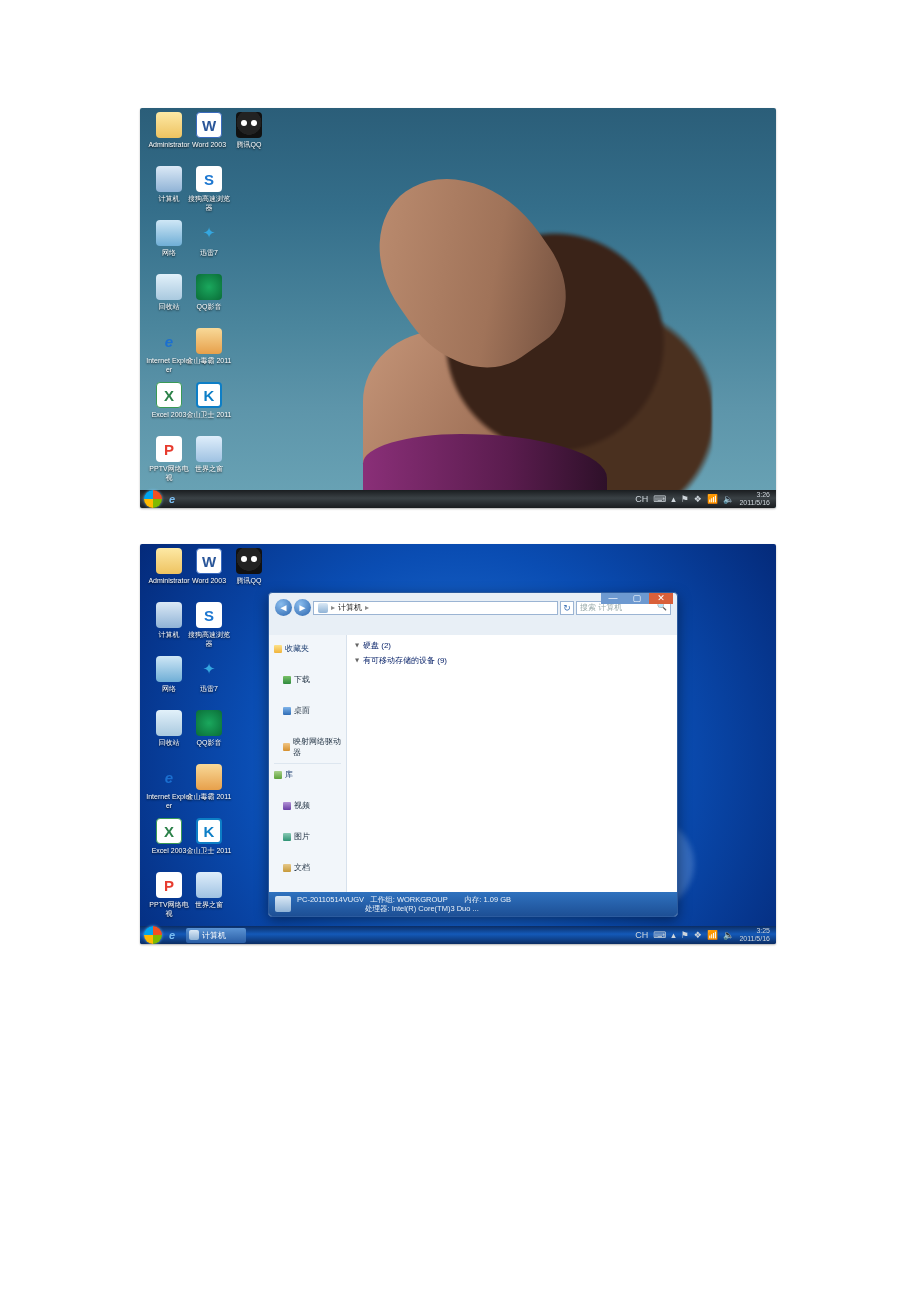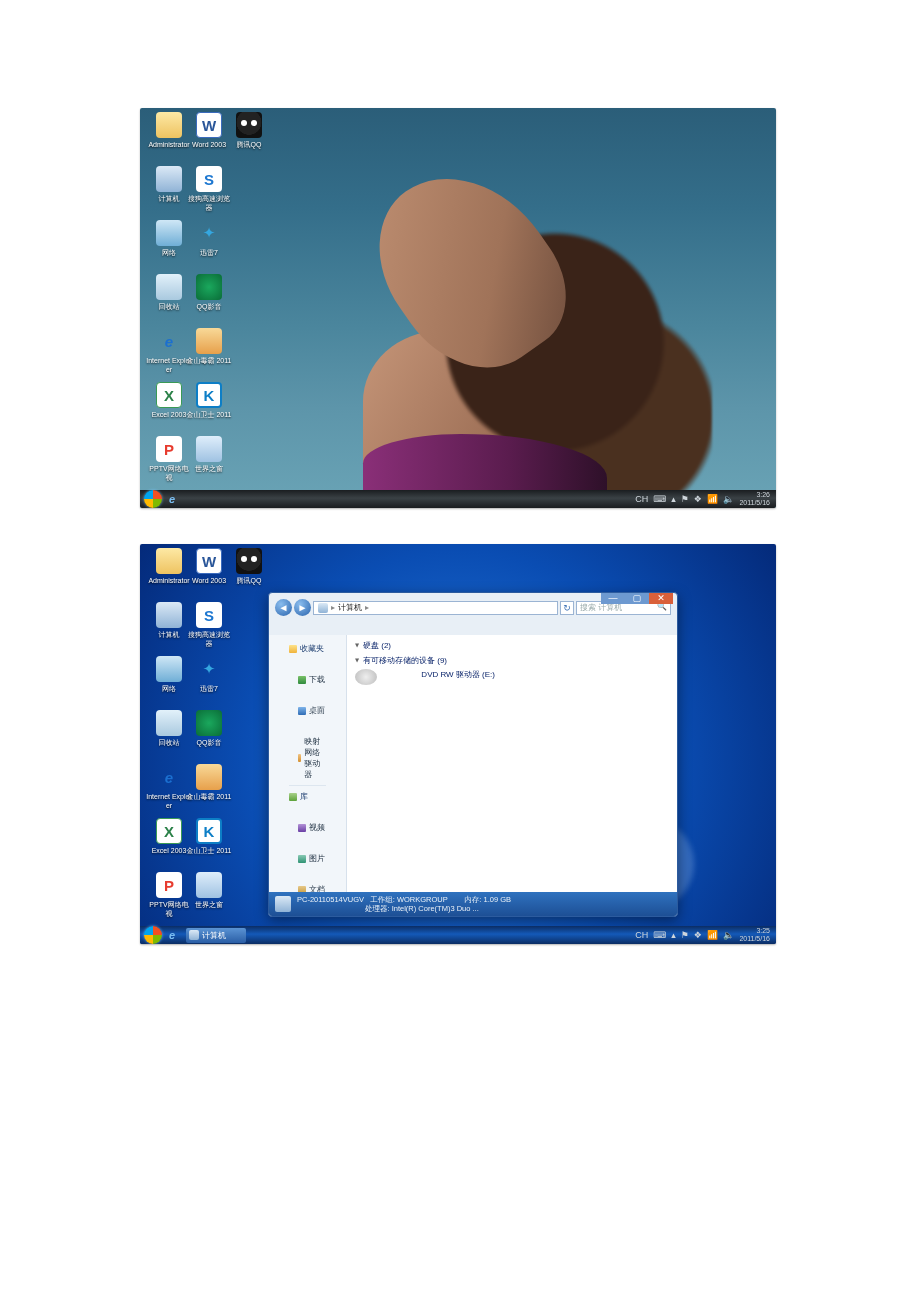--- a/index.html
+++ b/index.html
@@ -78,21 +78,21 @@
   .crumb { flex:1; height:14px; background:#fff; border:1px solid #9bb4d3; display:flex; align-items:center; font-size:8px; color:#222; padding:0 4px; gap:3px; }
   .crumb .ci { width:10px;height:10px;background:linear-gradient(#dbe9f6,#90b3d6);border-radius:2px;}
   .crumb .ar{color:#888;}
   .refresh{width:14px;height:14px;border:1px solid #9bb4d3;background:#fff;display:flex;align-items:center;justify-content:center;color:#3c71b4;font-size:9px;}
   .search { width:95px; height:14px; border:1px solid #9bb4d3; background:#fff; display:flex;align-items:flex-start;padding:0 3px;font-size:8px;color:#9aa;}
   .search .mg{margin-left:auto;color:#4d7fc2;}
   .toolbar { height:18px; background:linear-gradient(#3a80cf,#235ba5); display:flex; align-items:center; color:#fff; font-size:8px; padding:0 6px; gap:12px; }
   .toolbar .sp{flex:1;}
   .toolbar .tbi{display:flex;align-items:center;gap:2px;}
   .body { display:flex; position:absolute; top:42px; bottom:24px; left:0; right:0; background:#fff;}
-  .nav { width:78px; background:#f2f6fa; border-right:1px solid #d7e1ec; padding:5px 20px; font-size:8px; color:#1a3b6e; }
+  .nav { width:78px; background:#f2f6fa; border-right:1px solid #d7e1ec; padding:5px 5px; font-size:8px; color:#1a3b6e; }
   .nav .gh{display:flex;align-items:center;gap:3px;margin:3px 0;}
   .nav .gh.hdr{font-weight:normal;}
   .nav .gi{display:flex;align-items:center;gap:3px;margin:20px 0 2px 9px;color:#234;}
   .nav .ico{width:8px;height:8px;border-radius:1px;}
   .i-fav{background:linear-gradient(#fde28a,#f0b33b);}
   .i-dl {background:linear-gradient(#79c167,#2f8a3e);}
   .i-desk{background:linear-gradient(#7fb4ea,#2f6cb5);}
   .i-rec{background:linear-gradient(#f0c484,#d6902e);}
   .i-lib{background:linear-gradient(#a8d08a,#5da23a);}
   .i-vid{background:linear-gradient(#b392d6,#6a3fa5);}
@@ -355,28 +355,20 @@
         <div class="content">
           <div class="grp">
             <div class="gt">
                 <span>硬盘 (2)</span>
               </div>
           </div>
           <div class="grp">
             <div class="gt">
                 <span>有可移动存储的设备 (9)</span>
               </div>
-            <div class="drives">
-              <div class="drive">
-                <div class="di dvd"></div>
-                <div class="dinfo">
-                    <div class="dn">DVD RW 驱动器 (E:)</div>
-                  </div>
-              </div>
-            </div>
           </div>
         </div>
       </div>
 
       <div class="status">
         <div class="sic"></div>
         <div class="col">
           <div>
             <span>PC-20110514VUGV</span>&nbsp;&nbsp;
             <span>工作组:</span>

